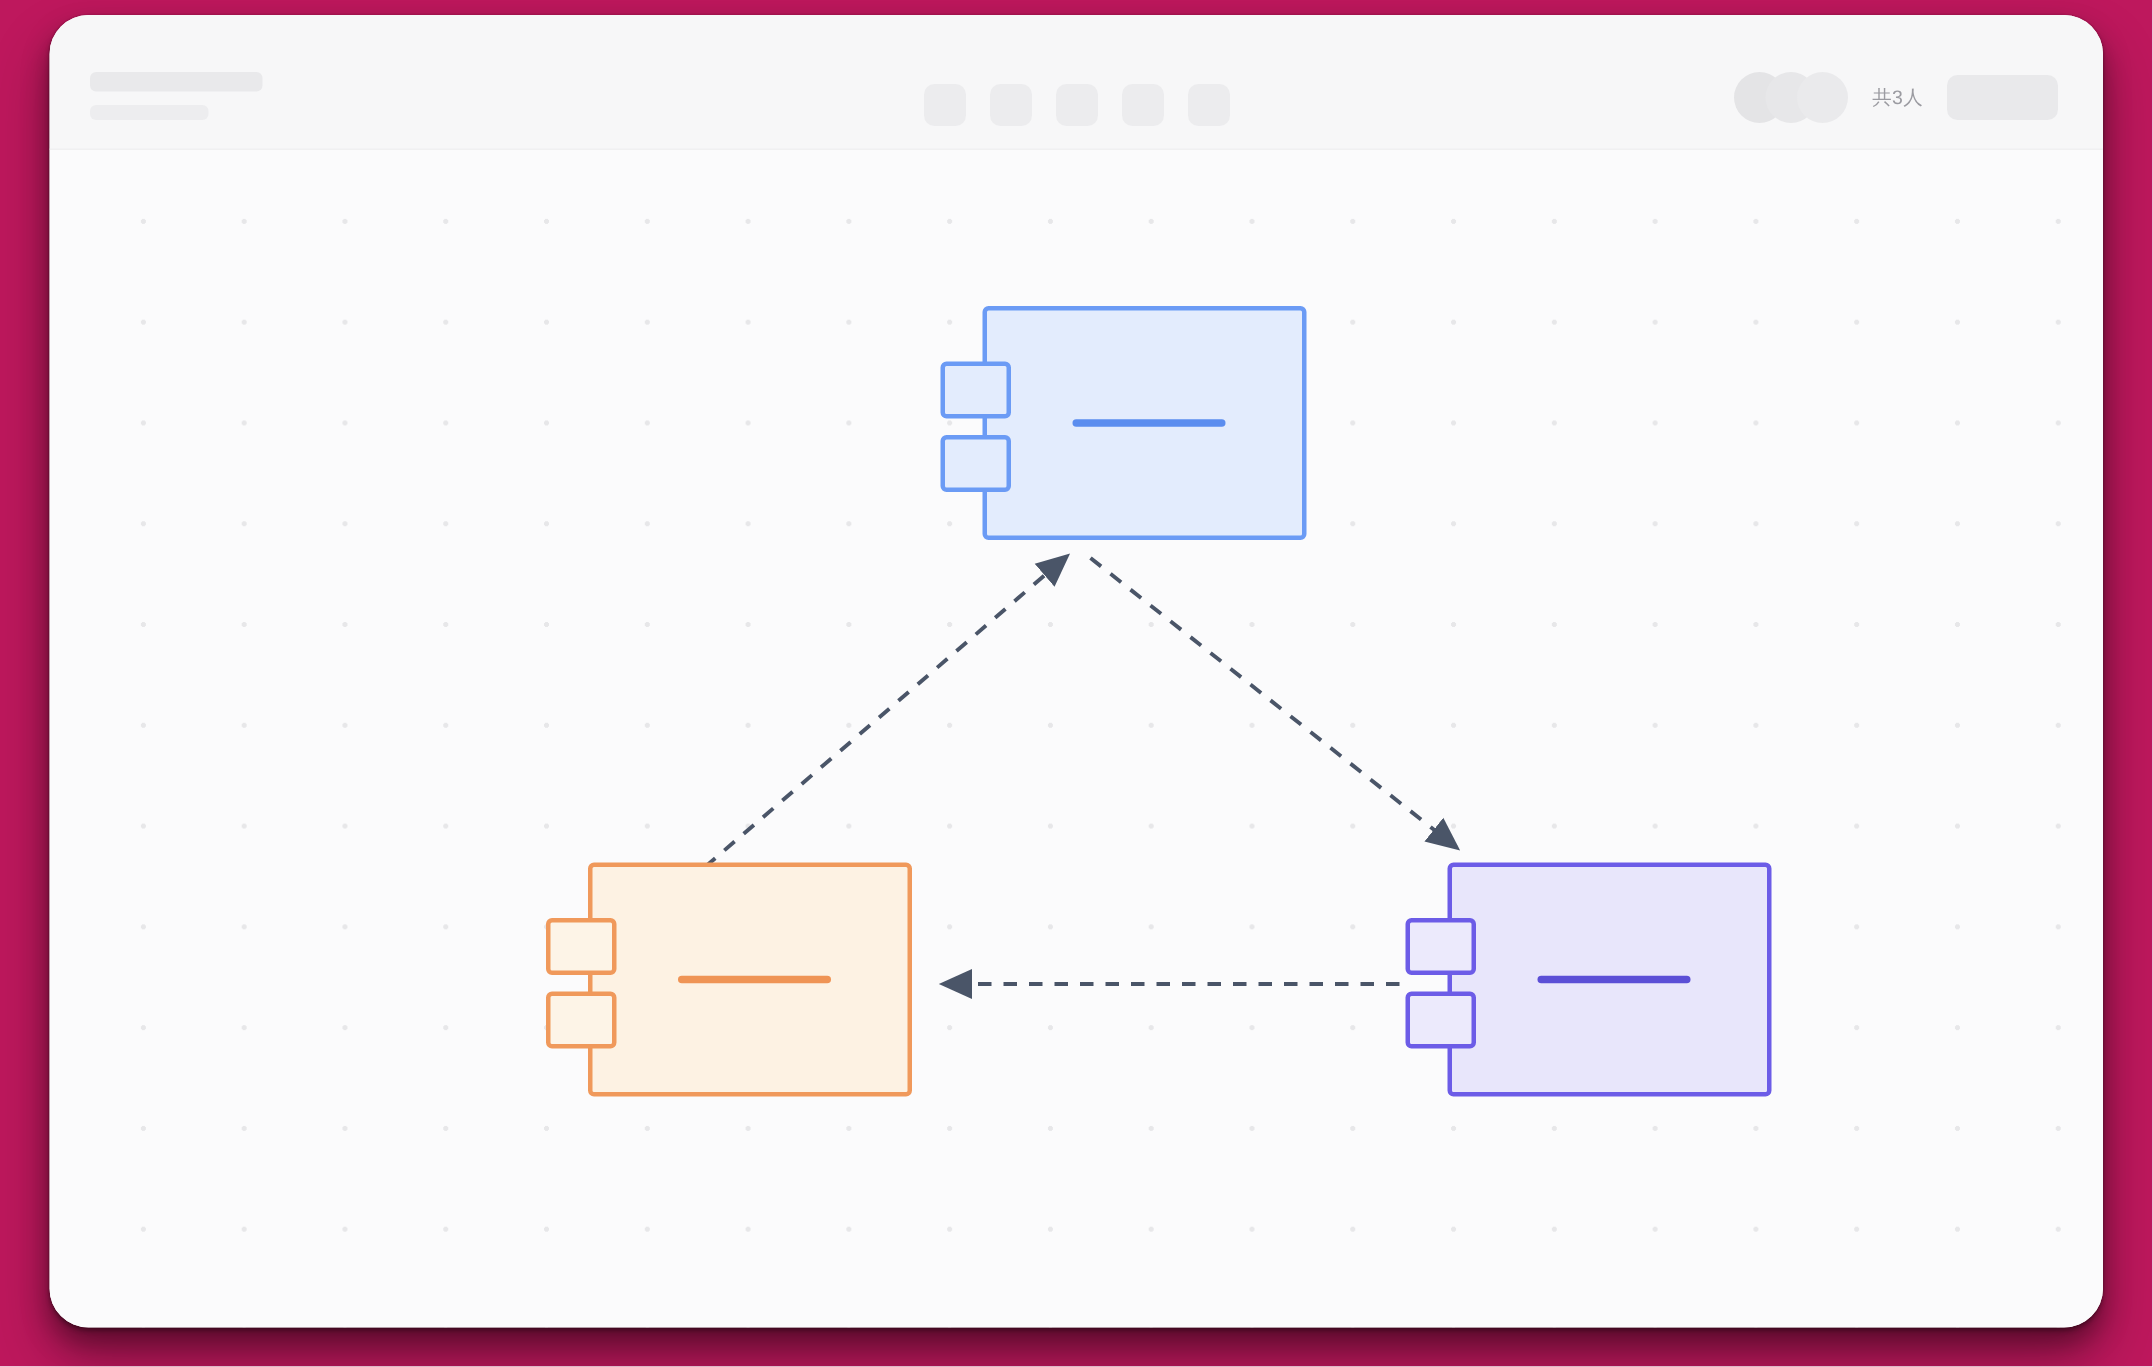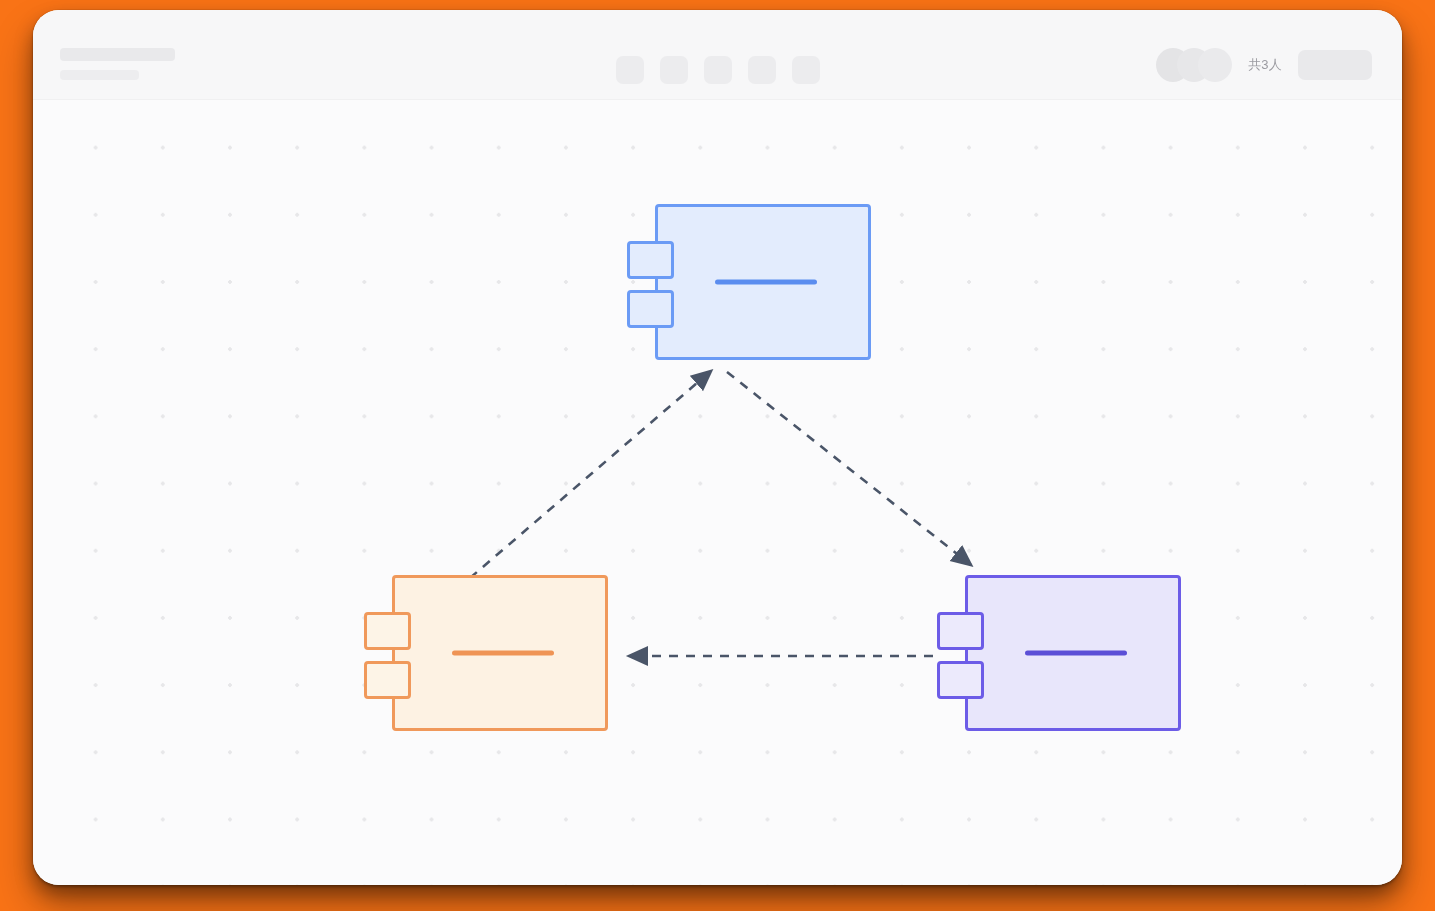--- a/index.html
+++ b/index.html
@@ -10,21 +10,21 @@
     height: 911px;
     overflow: hidden;
     background: #ffffff;
     font-family: "Liberation Sans", "DejaVu Sans", sans-serif;
   }
 
   #app-root {
     position: relative;
     width: 1435px;
     height: 911px;
-    background: #f97316;
+    background: #be185d;
   }
 
   
   #app-window {
     position: absolute;
     left: 33px;
     top: 10px;
     width: 1369px;
     height: 875px;
     border-radius: 26px;

